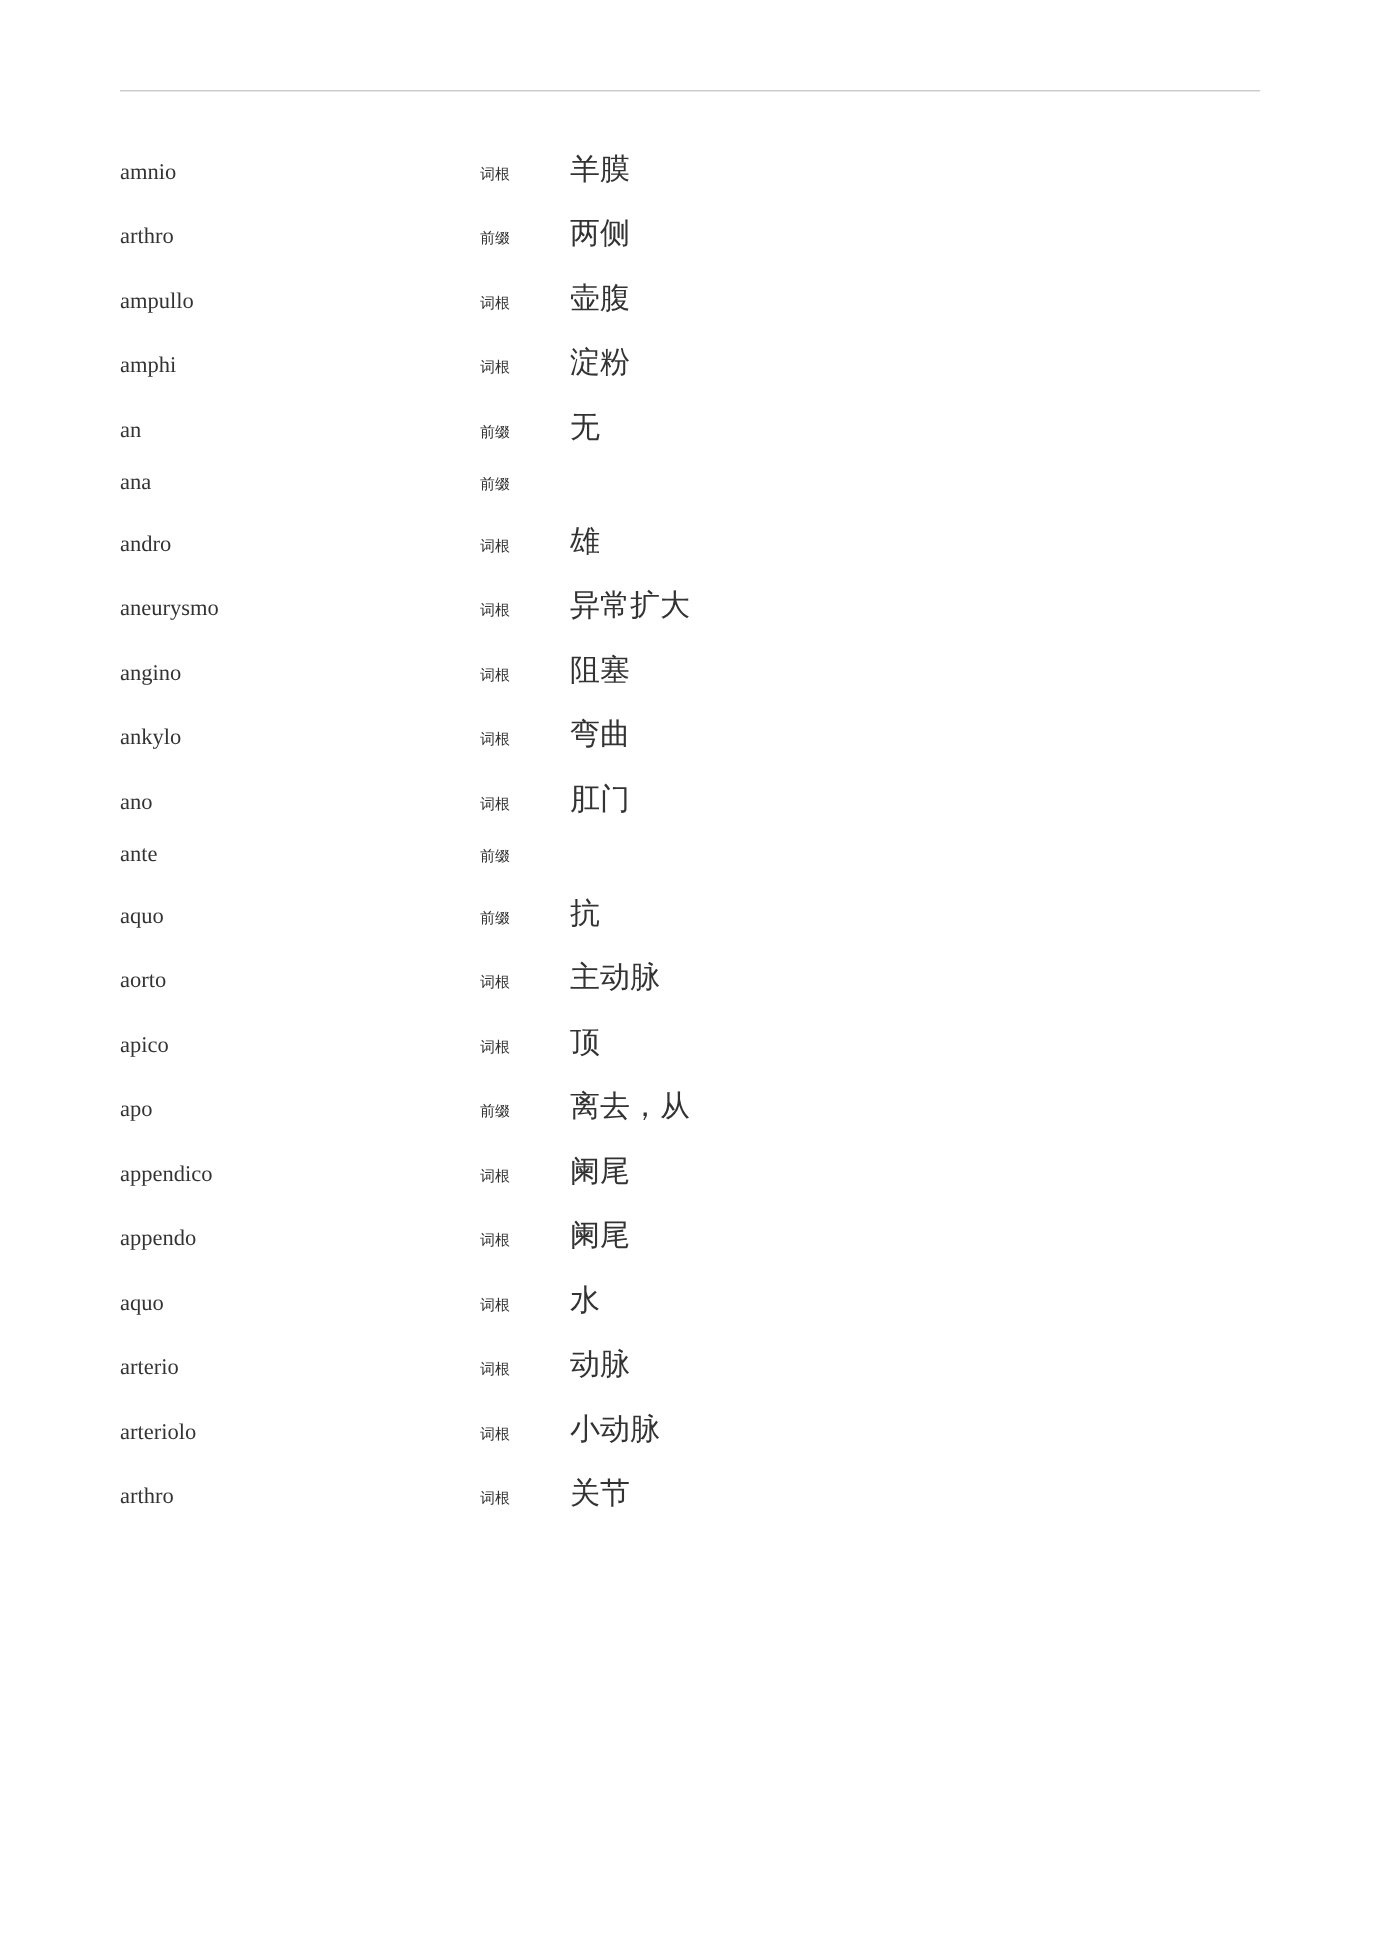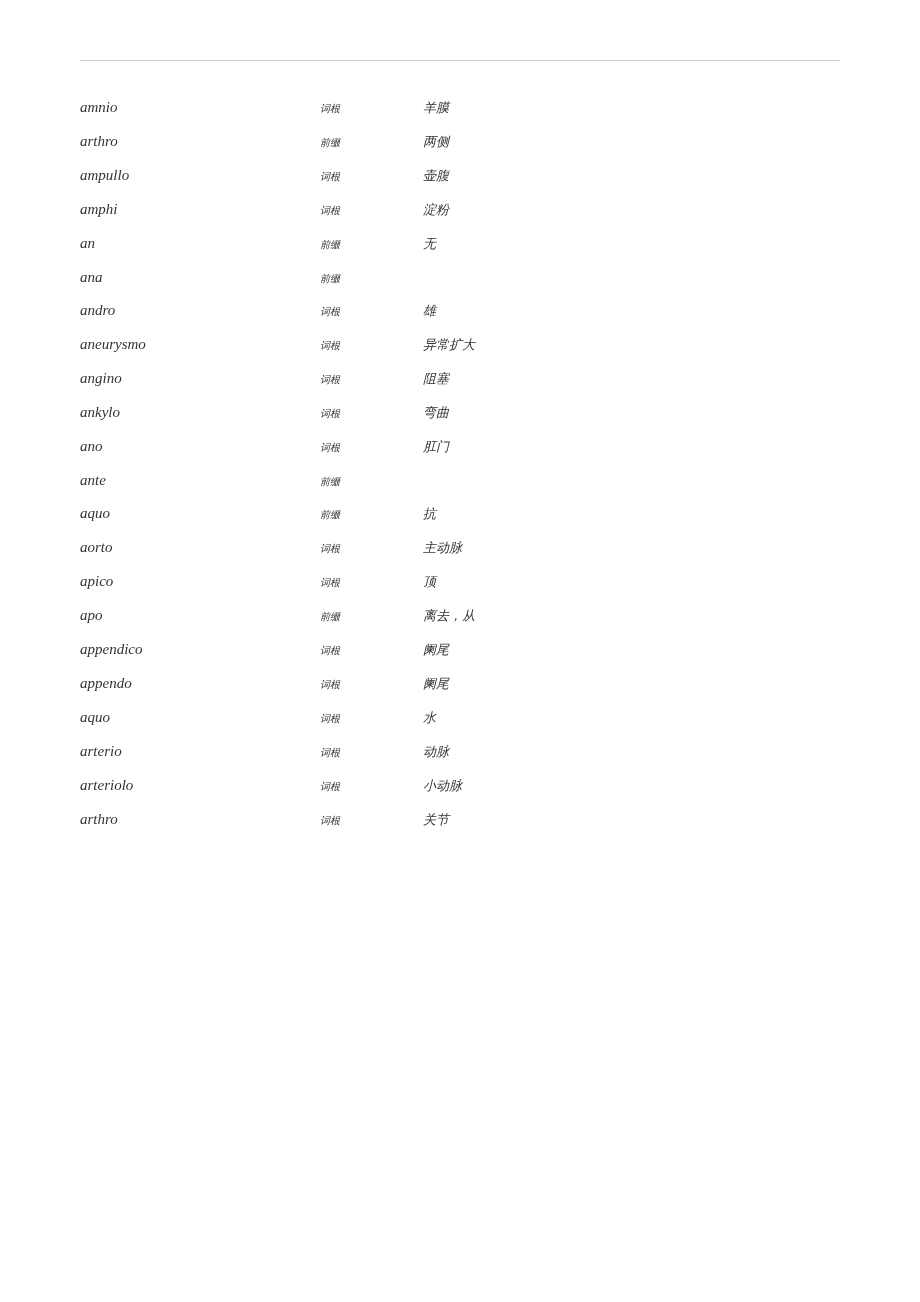--- a/index.html
+++ b/index.html
@@ -21,21 +21,20 @@
     .top-divider {
       width: 100%;
       height: 1px;
       background: #cccccc;
       margin-top: 60px;
       margin-bottom: 30px;
     }
 
     .word-list {
       width: 100%;
-      font-style: italic;
     }
 
     .word-row {
       display: flex;
       align-items: baseline;
       padding: 8px 0;
     }
 
     .word-term {
       width: 240px;
@@ -47,23 +46,22 @@
 
     .word-type {
       width: 60px;
       min-width: 60px;
       font-size: 10px;
       color: #333333;
     }
 
     .word-meaning {
       flex: 1;
-      font-size: 13px;
+      font-size: 20px;
       color: #333333;
-      margin-left: 43px;
     }
   </style>
 </head>
 <body>
 
 <div class="top-divider"></div>
 
 <div class="word-list" id="word-list-container">
 <div class="word-row">
       <span class="word-term">amnio</span>

